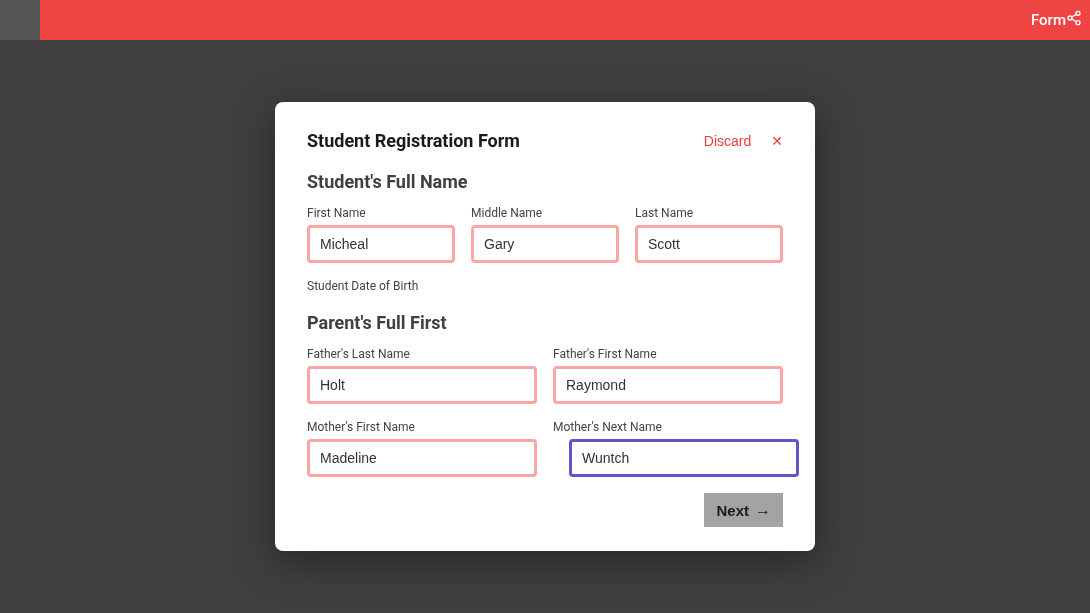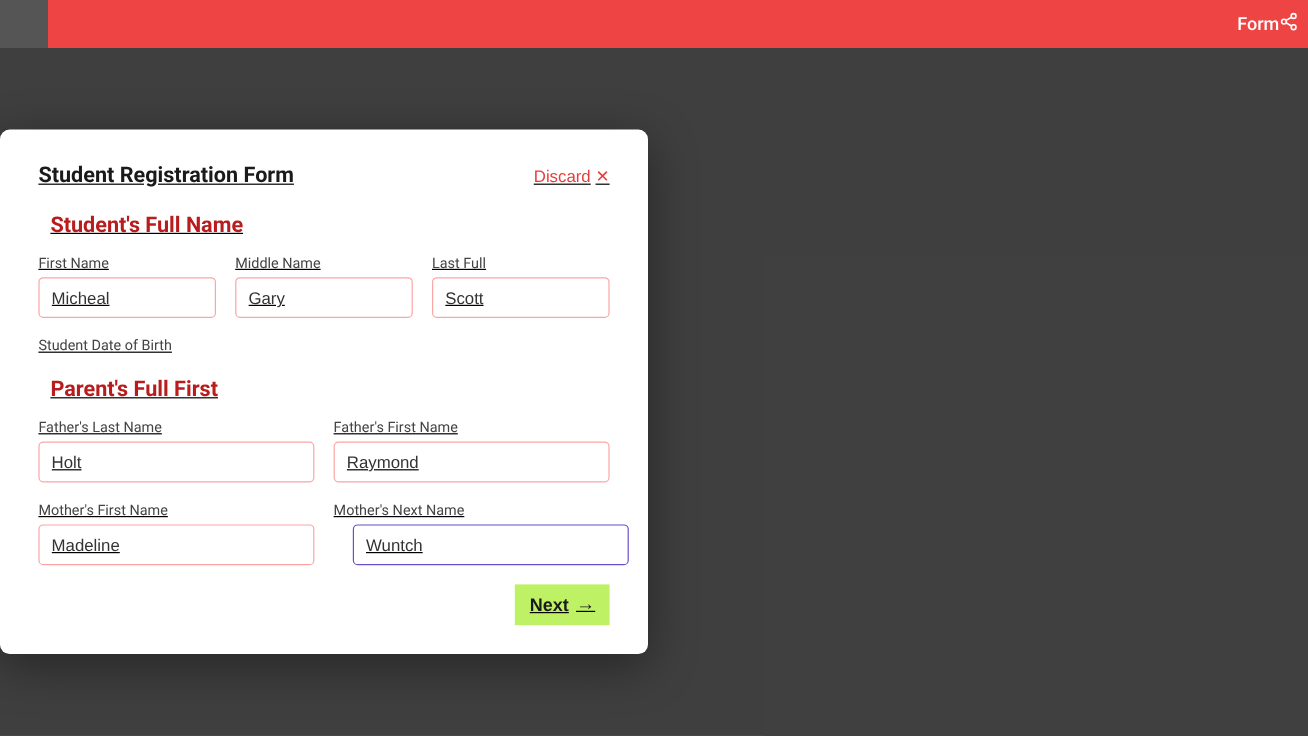--- a/index.html
+++ b/index.html
@@ -52,22 +52,21 @@
     
     .bg-overlay {
       position: absolute;
       top: 40px;
       left: 0;
       width: 100%;
       height: calc(100% - 40px);
       background: rgba(60, 60, 60, 0.85);
       display: flex;
       align-items: center;
-      justify-content: flex-start;
-      text-decoration: underline;
+      justify-content: center;
     }
 
     
     .modal {
       position: relative;
       z-index: 100;
       background: white;
       border-radius: 8px;
       width: 540px;
       padding: 28px 32px 24px 32px;
@@ -87,36 +86,35 @@
       color: #1a1a1a;
     }
 
     .discard-btn {
       color: #e53e3e;
       font-size: 14px;
       font-weight: 500;
       cursor: pointer;
       display: flex;
       align-items: center;
-      gap: 4px;
+      gap: 20px;
       background: none;
       border: none;
     }
 
     .discard-x {
       font-size: 14px;
     }
 
     
     .section-heading {
       font-size: 18px;
       font-weight: 700;
-      color: #b91c1c;
+      color: #404040;
       margin-bottom: 14px;
-      margin-left: 10px;
     }
 
     
     .form-row {
       display: flex;
       gap: 16px;
       margin-bottom: 16px;
     }
 
     .form-group {
@@ -126,21 +124,21 @@
     }
 
     .form-label {
       font-size: 12px;
       color: #444;
       margin-bottom: 5px;
       font-weight: 400;
     }
 
     .form-input {
-      border: 1px solid #fca5a5;
+      border: 3px solid #fca5a5;
       border-radius: 4px;
       padding: 8px 10px;
       font-size: 14px;
       color: #333;
       outline: none;
       background: white;
       width: 100%;
     }
 
     .form-input.active-focus {
@@ -164,21 +162,21 @@
     }
 
     
     .modal-footer {
       display: flex;
       justify-content: flex-end;
       margin-top: 8px;
     }
 
     .next-btn {
-      background: #bef264;
+      background: #a3a3a3;
       border: none;
       font-size: 15px;
       font-weight: 600;
       color: #1a1a1a;
       cursor: pointer;
       display: flex;
       align-items: center;
       gap: 6px;
       padding: 8px 12px;
     }
@@ -228,21 +226,21 @@
     <div class="form-row">
       <div class="form-group">
         <label class="form-label">First Name</label>
         <input class="form-input" type="text" value="Micheal" style="">
       </div>
       <div class="form-group">
         <label class="form-label">Middle Name</label>
         <input class="form-input" type="text" value="Gary" style="">
       </div>
       <div class="form-group">
-        <label class="form-label">Last Full</label>
+        <label class="form-label">Last Name</label>
         <input class="form-input" type="text" value="Scott" style="">
       </div>
     </div>
 
     <div class="form-group section-divider">
       <label class="form-label">Student Date of Birth</label>
     </div>
 
     <div class="section-heading">Parent's Full First</div>
 

